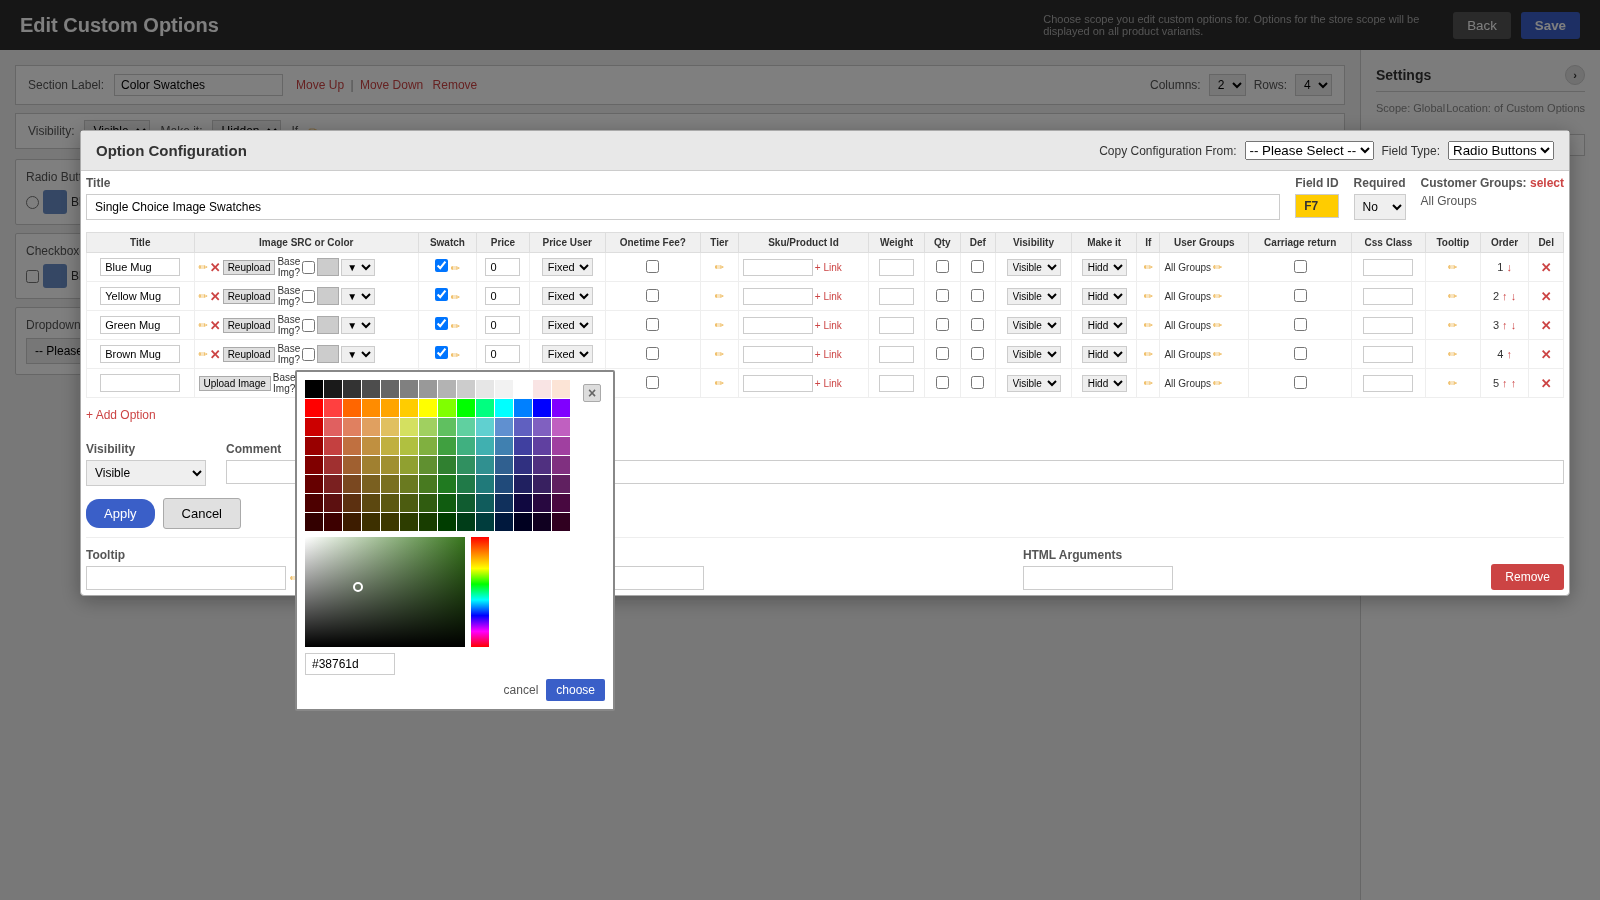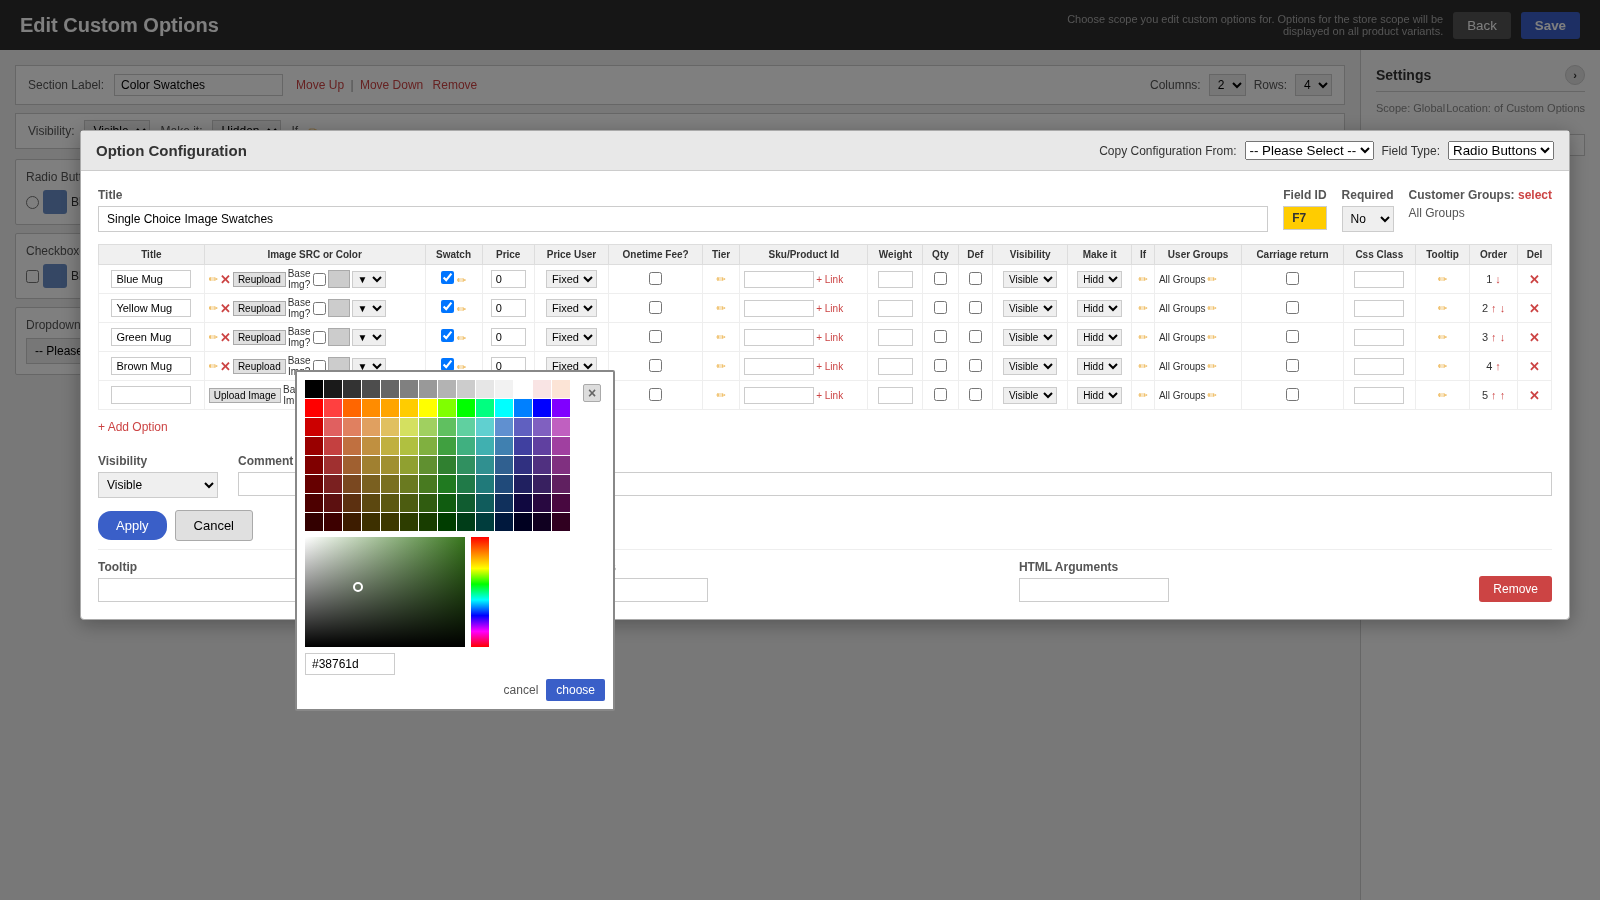--- a/index.html
+++ b/index.html
@@ -2,21 +2,21 @@
 <html><head>
   <meta charset="utf-8">
   <style>
     * { box-sizing: border-box; margin: 0; padding: 0; }
     body { font-family: Arial, sans-serif; font-size: 12px; background: #e8e8e8; color: #333; overflow: hidden; }
 
     
     .page-header { background: #2c2c2c; color: #fff; padding: 10px 20px; display: flex; align-items: center; justify-content: space-between; height: 50px; }
     .page-title { font-size: 20px; font-weight: bold; color: #fff; }
     .header-right { display: flex; align-items: center; gap: 10px; }
-    .header-hint { font-size: 11px; color: #aaa; max-width: 400px; text-align: right; }
+    .header-hint { font-size: 11px; color: #aaa; max-width: 400px; }
     .btn-back { background: #555; color: #fff; border: none; padding: 6px 14px; cursor: pointer; border-radius: 3px; }
     .btn-save { background: #3a5fc8; color: #fff; border: none; padding: 6px 14px; cursor: pointer; border-radius: 3px; font-weight: bold; }
 
     
     .main-layout { display: flex; height: calc(900px - 50px); }
     .content-area { flex: 1; padding: 15px; overflow-y: auto; background: #f0f0f0; }
     .right-panel { width: 240px; background: #f8f8f8; border-left: 1px solid #ccc; padding: 15px; }
 
     
     .section-bar { background: #fff; border: 1px solid #ccc; padding: 8px 12px; margin-bottom: 8px; display: flex; align-items: center; gap: 10px; flex-wrap: wrap; }
@@ -55,21 +55,21 @@
     .btn-create-template { background: #e8e8e8; border: 1px solid #ccc; padding: 4px 8px; font-size: 11px; cursor: pointer; white-space: nowrap; }
 
     
     .overlay { position: fixed; top: 0; left: 0; right: 0; bottom: 0; background: rgba(0,0,0,0.5); z-index: 100; }
 
     
     .modal { position: fixed; top: 130px; left: 80px; right: 30px; background: #fff; border: 1px solid #aaa; border-radius: 4px; z-index: 200; box-shadow: 0 4px 20px rgba(0,0,0,0.3); }
     .modal-header { background: #e8e8e8; padding: 10px 15px; border-bottom: 1px solid #ccc; display: flex; align-items: center; justify-content: space-between; }
     .modal-title { font-size: 15px; font-weight: bold; }
     .modal-copy-config { display: flex; align-items: center; gap: 8px; font-size: 12px; }
-    .modal-body { padding: 17px; }
+    .modal-body { padding: 5px; }
 
     
     .form-row { display: flex; align-items: flex-start; gap: 15px; margin-bottom: 12px; }
     .form-group { display: flex; flex-direction: column; gap: 4px; }
     .form-group label { font-size: 12px; color: #555; font-weight: bold; }
     .form-group input[type=text] { border: 1px solid #ccc; padding: 5px 8px; font-size: 12px; }
     .field-id-box { background: #ffcc00; padding: 4px 8px; font-size: 12px; font-weight: bold; border: 1px solid #ccc; }
     .required-select { border: 1px solid #ccc; padding: 4px; font-size: 12px; }
     .customer-groups { font-size: 12px; color: #555; }
     .link-select { color: #c44; font-size: 12px; cursor: pointer; }

